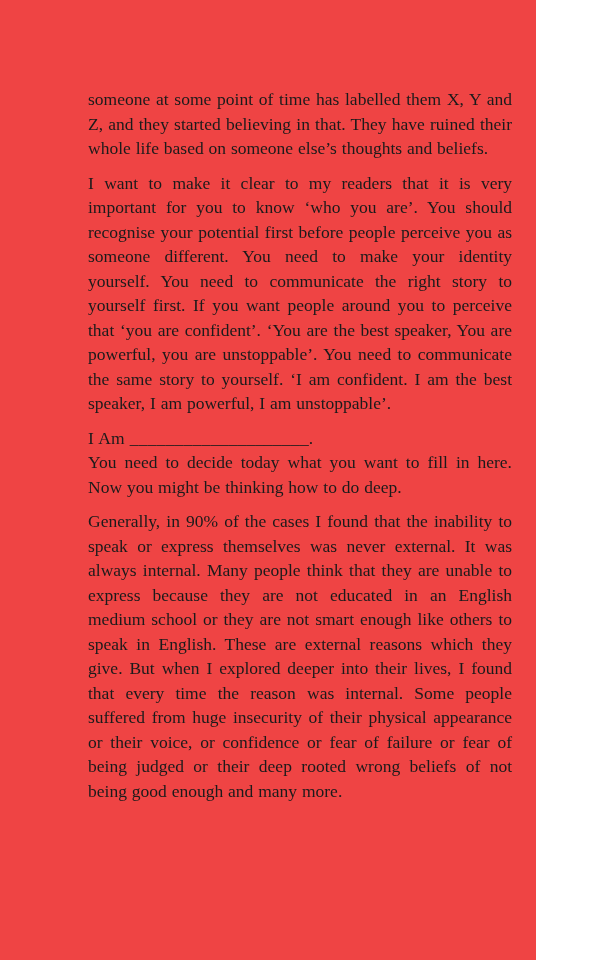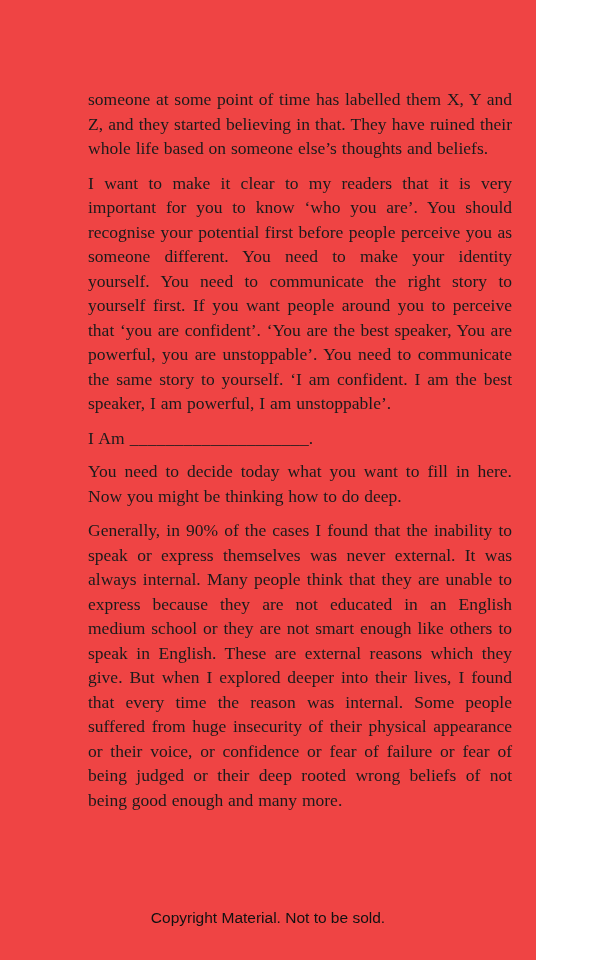--- a/index.html
+++ b/index.html
@@ -29,21 +29,21 @@
   }
   .para {
     margin: 0 0 10px 0;
     font-size: 17.5px;
     line-height: 24.5px;
     word-spacing: 0.5px;
   }
   .fill-line {
     text-align: left;
     letter-spacing: 0.2px;
-    margin-bottom: 9px;
+    margin-bottom: 0;
   }
   .footer {
     position: absolute;
     left: 0;
     right: 0;
     bottom: 33px;
     text-align: center;
     font-family: "Liberation Sans", "DejaVu Sans", sans-serif;
     font-size: 15.5px;
     color: #111111;
@@ -53,14 +53,13 @@
 <body>
 
 <div class="page">
   <div class="text-block">
     <p class="para">someone at some point of time has labelled them X, Y and Z, and they started believing in that. They have ruined their whole life based on someone else’s thoughts and beliefs.</p>
     <p class="para">I want to make it clear to my readers that it is very important for you to know ‘who you are’. You should recognise your potential first before people perceive you as someone different. You need to make your identity yourself. You need to communicate the right story to yourself first. If you want people around you to perceive that ‘you are confident’. ‘You are the best speaker, You are powerful, you are unstoppable’. You need to communicate the same story to yourself. ‘I am confident. I am the best speaker, I am powerful, I am unstoppable’.</p>
     <p class="para fill-line">I Am ____________________.</p>
     <p class="para">You need to decide today what you want to fill in here. Now you might be thinking how to do deep.</p>
     <p class="para">Generally, in 90% of the cases I found that the inability to speak or express themselves was never external. It was always internal. Many people think that they are unable to express because they are not educated in an English medium school or they are not smart enough like others to speak in English. These are external reasons which they give. But when I explored deeper into their lives, I found that every time the reason was internal. Some people suffered from huge insecurity of their physical appearance or their voice, or confidence or fear of failure or fear of being judged or their deep rooted wrong beliefs of not being good enough and many more.</p>
   </div>
-  <div class="footer">Copyright Material. Not to be sold.</div>
 </div>
 
 </body></html>

